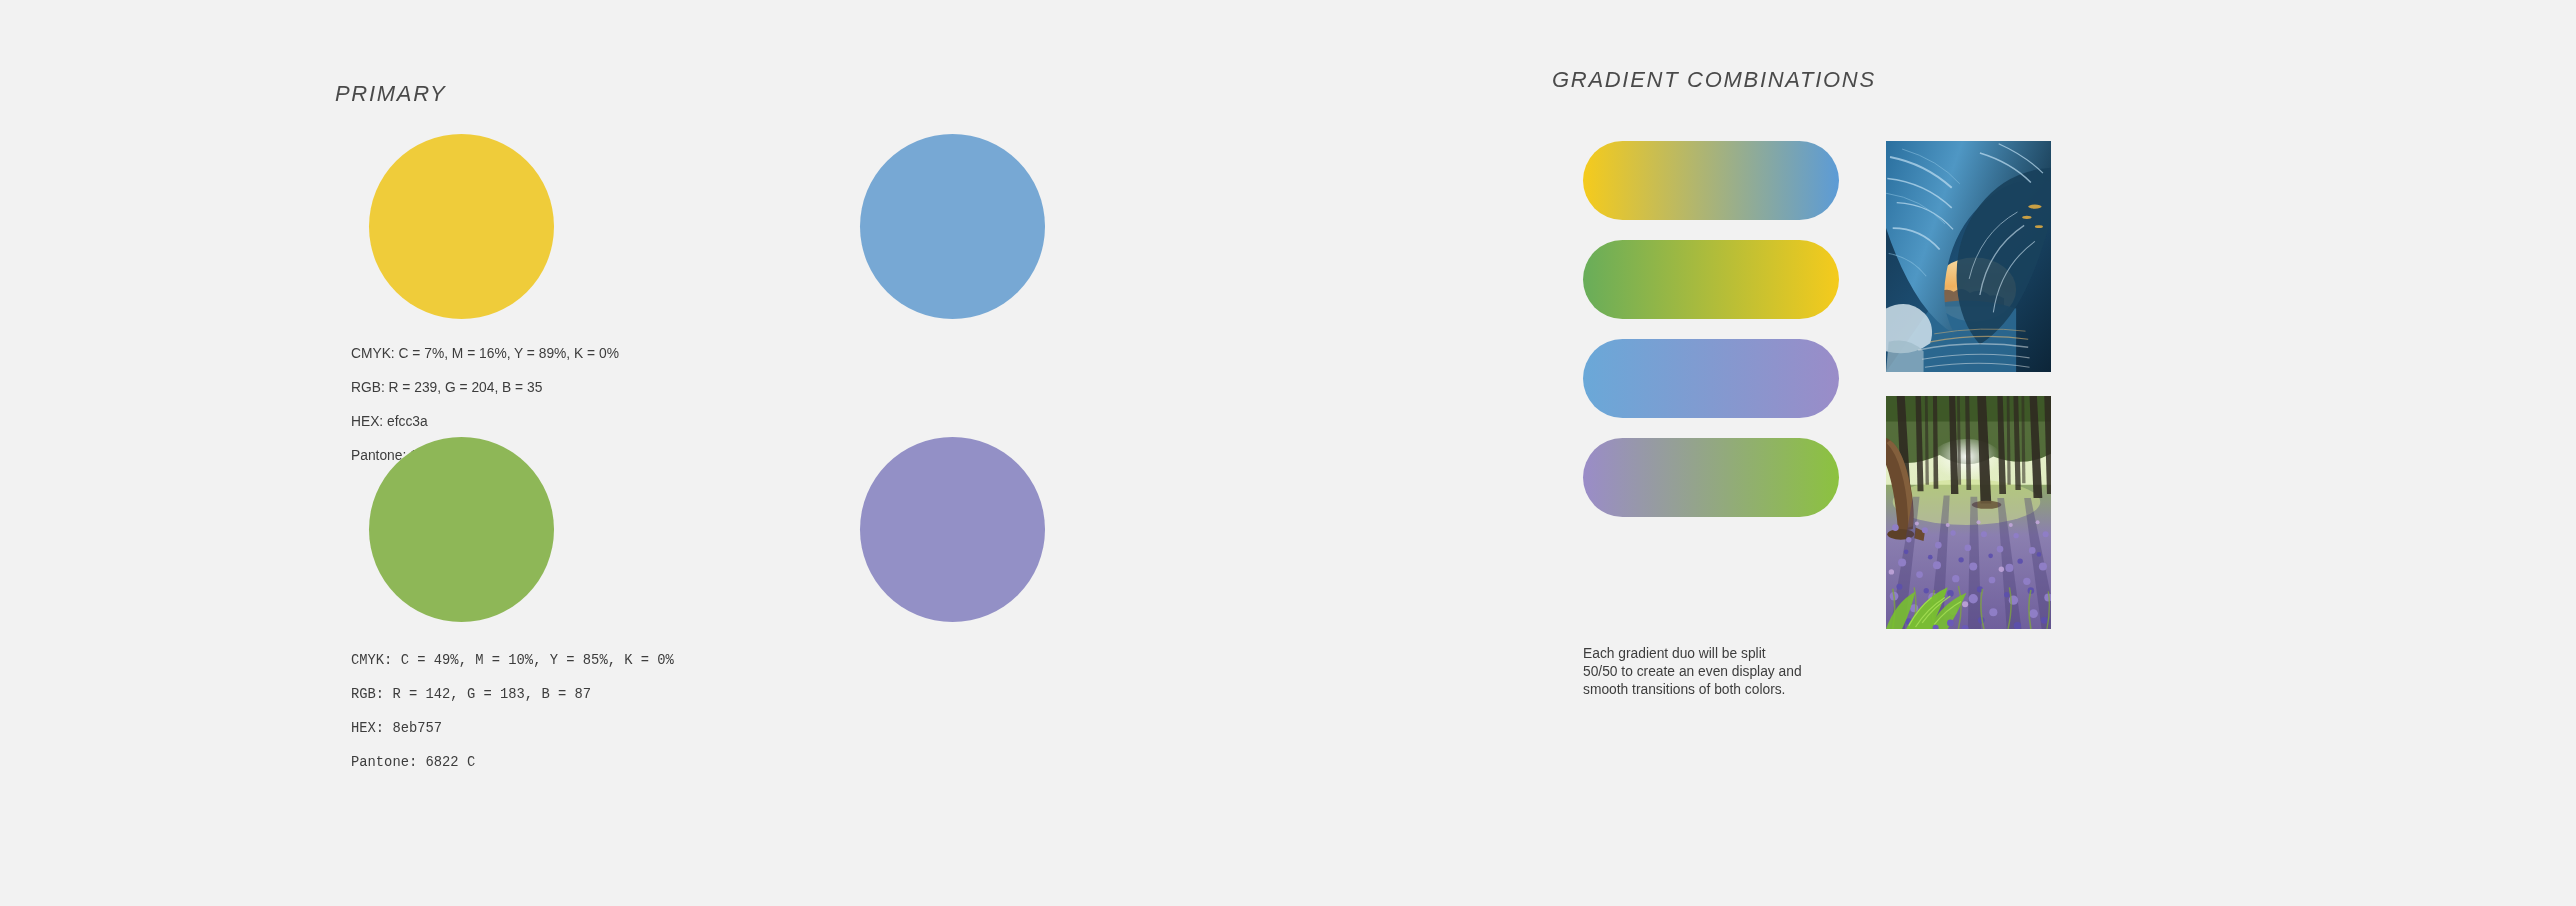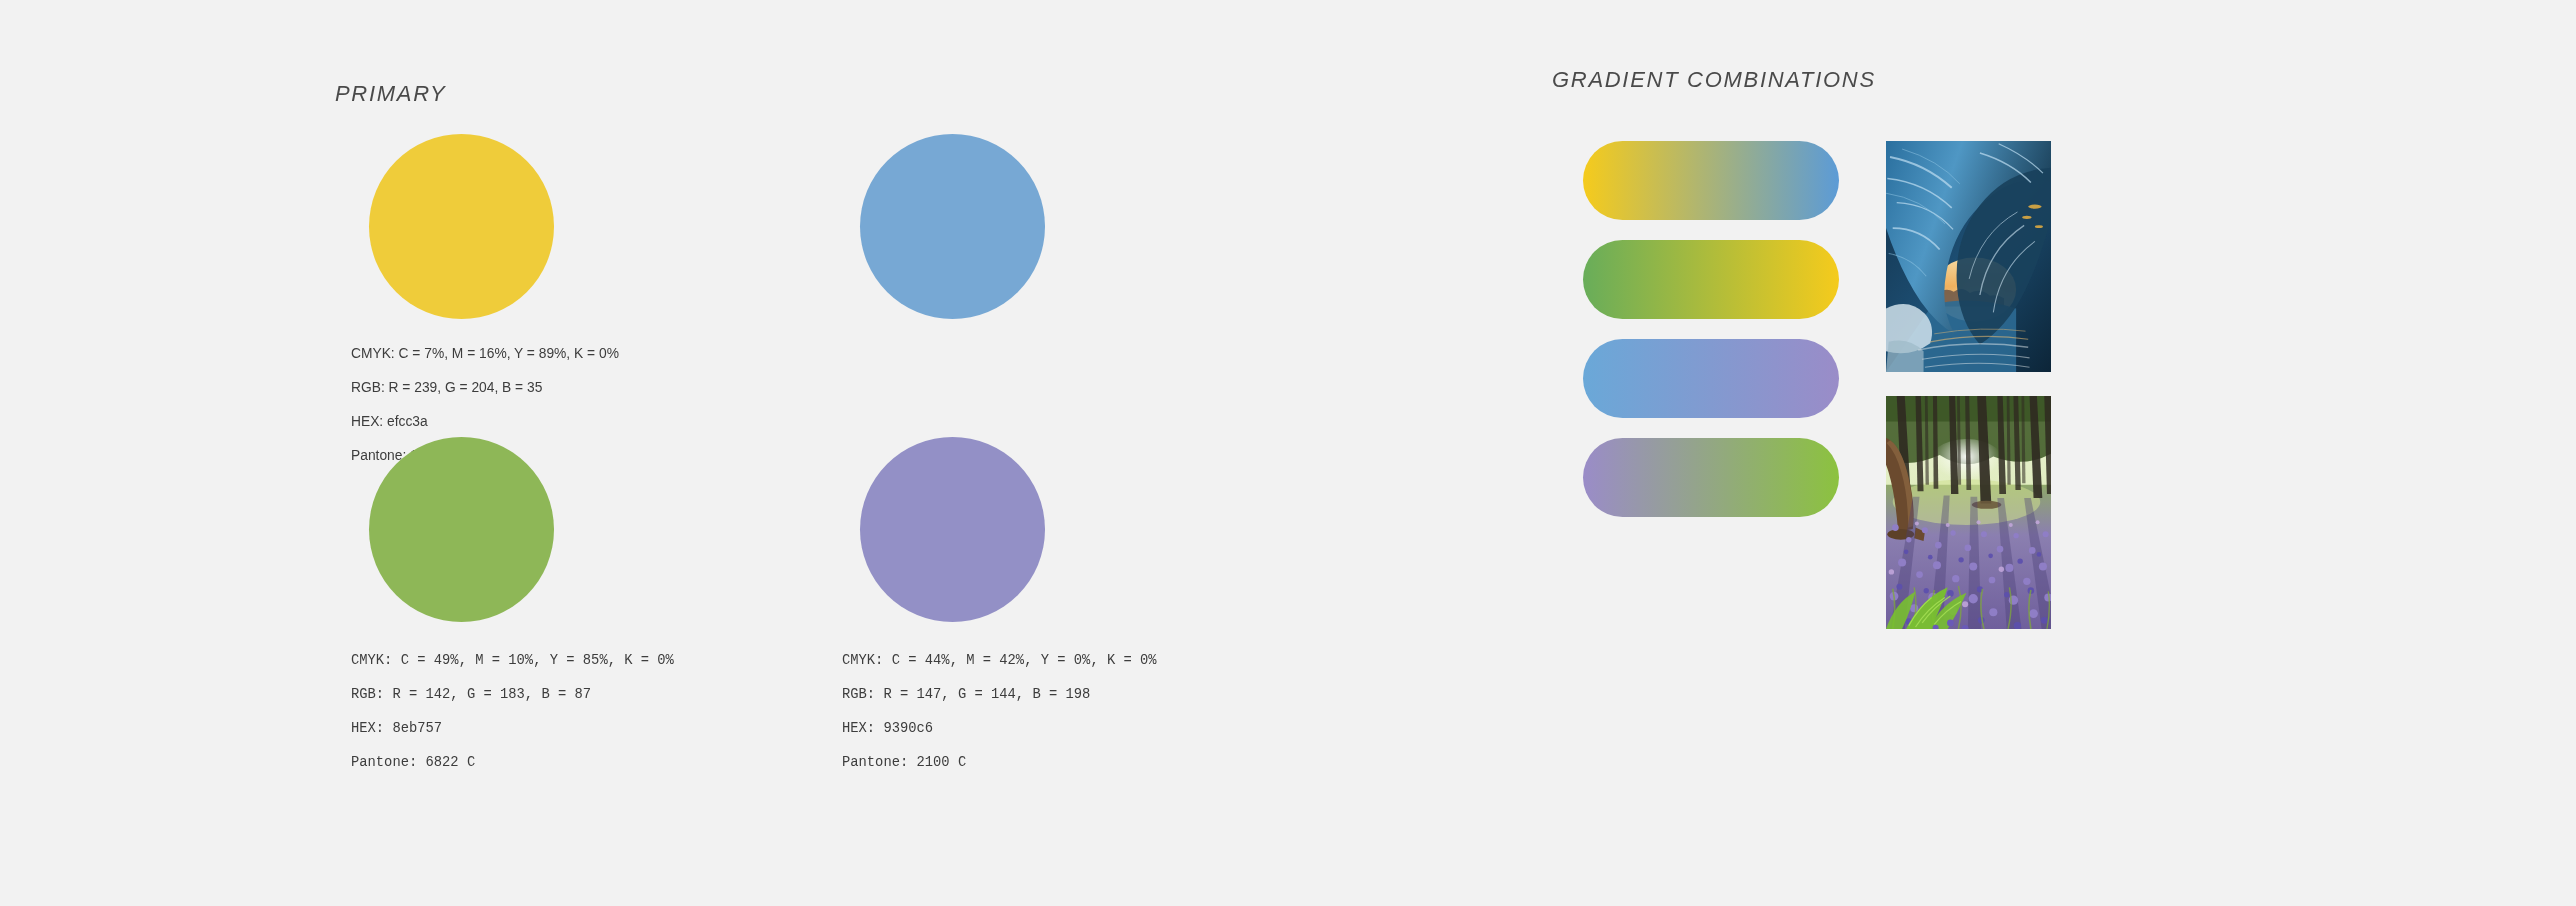--- a/index.html
+++ b/index.html
@@ -144,38 +144,37 @@
       <div class="swatch-specs">
         <div>CMYK: C = 49%, M = 10%, Y = 85%, K = 0%</div>
         <div>RGB: R = 142, G = 183, B = 87</div>
         <div>HEX: 8eb757</div>
         <div>Pantone: 6822 C</div>
       </div>
     </div>
 
     <div class="swatch-cell col-b row-2">
       <div class="swatch-circle" id="circle-3" style="background: rgb(147, 144, 198);"></div>
-      <div class="swatch-specs">
-        <div>CMYK: C = 44%, M = 42%, Y = 0%, K = 0%</div>
-        <div>RGB: R = 147, G = 144, B = 198</div>
-        <div>HEX: 9390c6</div>
-        <div>Pantone: 2100 C</div>
-      </div>
     </div>
   </div>
 
   <div class="section-heading" id="gradient-heading">GRADIENT COMBINATIONS</div>
 
   <div class="gradient-column">
     <div class="gradient-pill" id="pill-0" style="background: linear-gradient(90deg, rgb(245, 203, 28) 0%, rgb(92, 155, 214) 100%);"></div>
     <div class="gradient-pill" id="pill-1" style="background: linear-gradient(90deg, rgb(104, 173, 90) 0%, rgb(245, 203, 28) 100%);"></div>
     <div class="gradient-pill" id="pill-2" style="background: linear-gradient(90deg, rgb(106, 168, 216) 0%, rgb(154, 140, 200) 100%);"></div>
     <div class="gradient-pill" id="pill-3" style="background: linear-gradient(90deg, rgb(154, 140, 200) 0%, rgb(140, 194, 63) 100%);"></div>
   </div>
 
+  <div class="gradient-caption">
+    <div>Each gradient duo will be split</div>
+    <div>50/50 to create an even display and</div>
+    <div>smooth transitions of both colors.</div>
+  </div>
 
   <div class="photo" id="photo-wave">
     <svg viewBox="0 0 246 345" preserveAspectRatio="none">
       <defs>
         <linearGradient id="wg-sky" x1="0" y1="0" x2="0" y2="1">
           <stop offset="0" stop-color="#f7d9a0"></stop>
           <stop offset="0.45" stop-color="#f0b15e"></stop>
           <stop offset="1" stop-color="#d9cfc0"></stop>
         </linearGradient>
         <linearGradient id="wg-deep" x1="0" y1="0" x2="1" y2="1">

